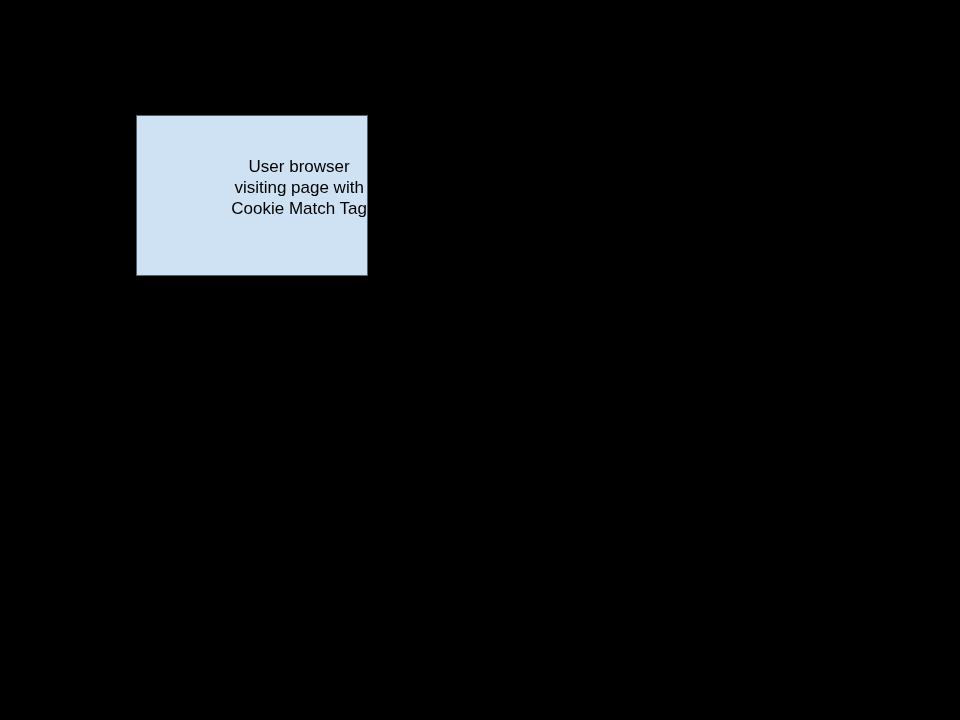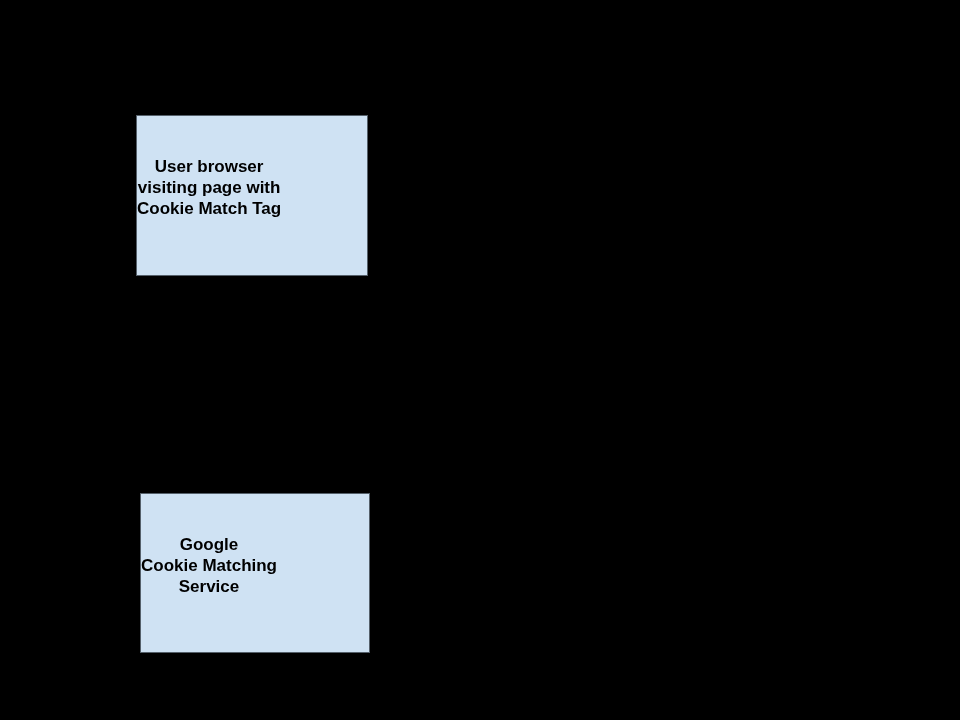--- a/index.html
+++ b/index.html
@@ -15,22 +15,21 @@
     overflow: hidden;
     font-family: "Liberation Sans", "DejaVu Sans", sans-serif;
   }
   .node {
     position: absolute;
     box-sizing: border-box;
     background: var(--node-fill, #cfe2f3);
     border: 1px solid var(--node-border, #55606a);
     display: flex;
     align-items: center;
-    justify-content: flex-start;
-    font-weight: bold;
+    justify-content: flex-end;
   }
   .node-label {
     color: var(--node-text, #000000);
     font-size: 17px;
     line-height: 21px;
     text-align: center;
     white-space: pre-line;
     transform: translateY(-8px);
   }
   
@@ -43,19 +42,14 @@
 
 <div class="stage" style="--bg: #000000; --node-fill: #cfe2f3; --node-border: #55606a; --node-text: #000000;">
 
   <div class="node" id="node-user-browser">
     <div class="node-label">User browser
 visiting page with
 Cookie Match Tag</div>
   </div>
 
 
-  <div class="node" id="node-google-cms">
-    <div class="node-label">Google
-Cookie Matching
-Service</div>
-  </div>
 
 </div>
 
 </body></html>

